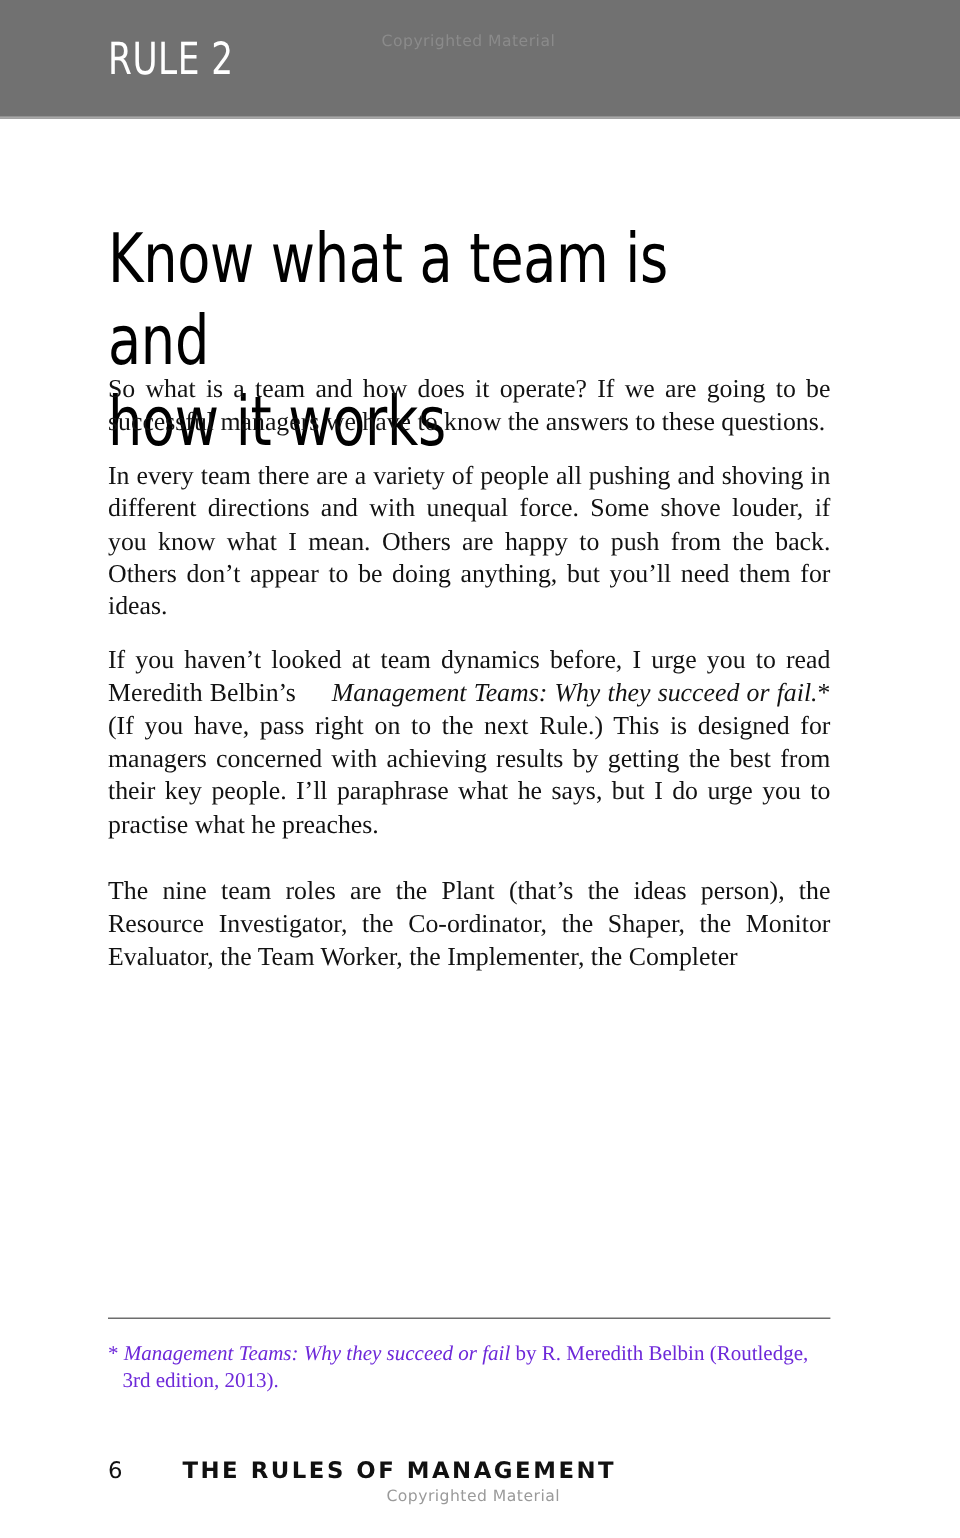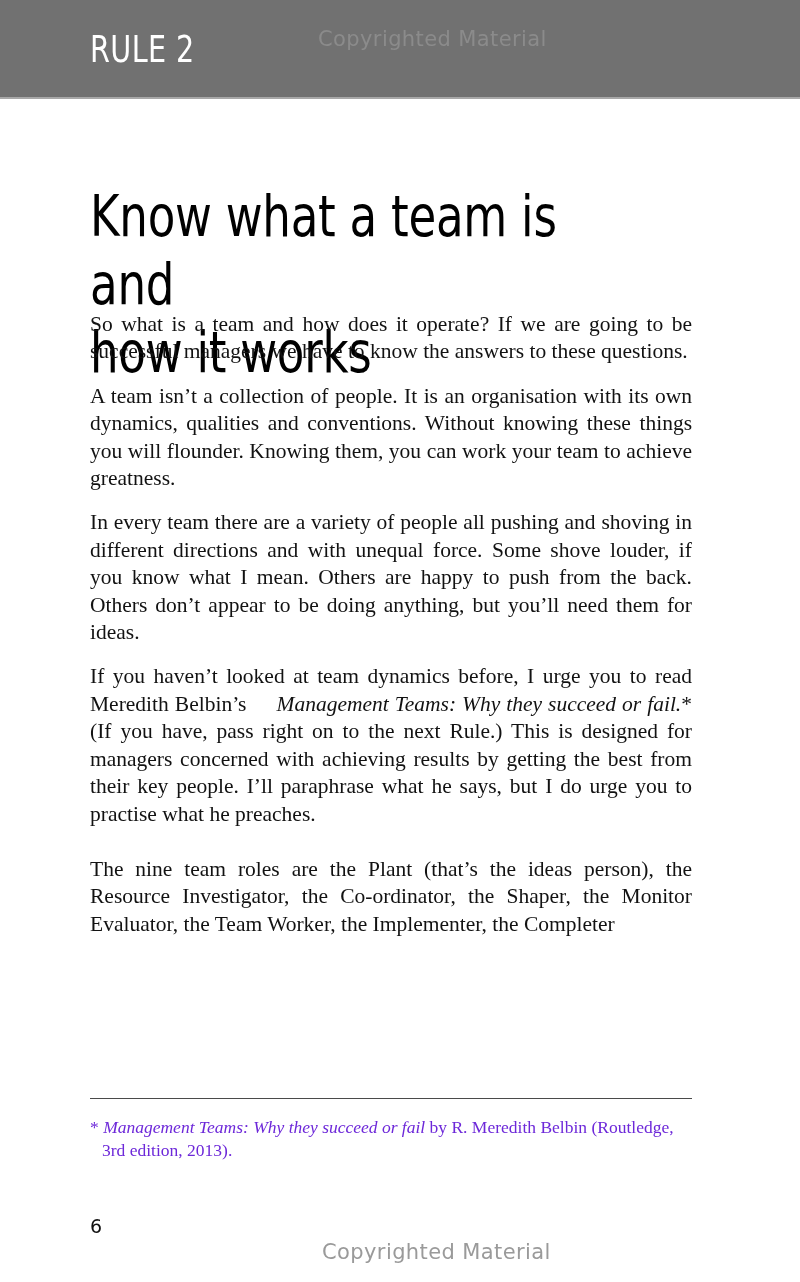--- a/index.html
+++ b/index.html
@@ -40,21 +40,21 @@
     letter-spacing: 0.5px;
     line-height: 1;
     white-space: nowrap;
     transform: scaleX(0.86);
     transform-origin: left top;
   }
 
   .watermark {
     position: absolute;
     font-family: "DejaVu Sans", "Liberation Sans", sans-serif;
-    font-size: 21px;
+    font-size: 13px;
     letter-spacing: 0.4px;
     white-space: nowrap;
   }
 
   .watermark-top {
     left: 318px;
     top: 27px;
     color: #8b8b8b;
   }
 
@@ -174,29 +174,29 @@
     <div class="watermark watermark-top">Copyrighted Material</div>
   </div>
 
   <h1 class="chapter-title">
     <span>Know what a team is and</span><br>
     <span>how it works</span>
   </h1>
 
   <div class="body-column">
     <p>So what is a team and how does it operate? If we are going to be successful managers we have to know the answers to these questions.</p>
-    <p>A team isn’t a collection of people. It is an organisation with its own dynamics, qualities and conventions. Without knowing these things you will flounder. Knowing them, you can work your team to achieve greatness.</p>
     <p>In every team there are a variety of people all pushing and shoving in different directions and with unequal force. Some shove louder, if you know what I mean. Others are happy to push from the back. Others don’t appear to be doing anything, but you’ll need them for ideas.</p>
     <p><span>If you haven’t looked at team dynamics before, I urge you to read Meredith Belbin’s </span><i>Management Teams: Why they succeed or fail.</i><span class="fn-marker">*</span><span> (If you have, pass right on to the next Rule.) This is designed for managers concerned with achieving results by getting the best from their key people. I’ll paraphrase what he says, but I do urge you to practise what he preaches.</span></p>
     <p>The nine team roles are the Plant (that’s the ideas person), the Resource Investigator, the Co-ordinator, the Shaper, the Monitor Evaluator, the Team Worker, the Implementer, the Completer</p>
   </div>
 
   <div class="footnote-rule"></div>
 
   <div class="footnote"><span>*</span> <i>Management Teams: Why they succeed or fail</i><span> by R. Meredith Belbin (Routledge, 3rd edition, 2013).</span></div>
 
   <div class="footer">
     <span class="page-number">6</span>
+    <span class="running-head">THE RULES OF MANAGEMENT</span>
   </div>
 
   <div class="watermark watermark-bottom">Copyrighted Material</div>
 
 </div>
 
 </body></html>

